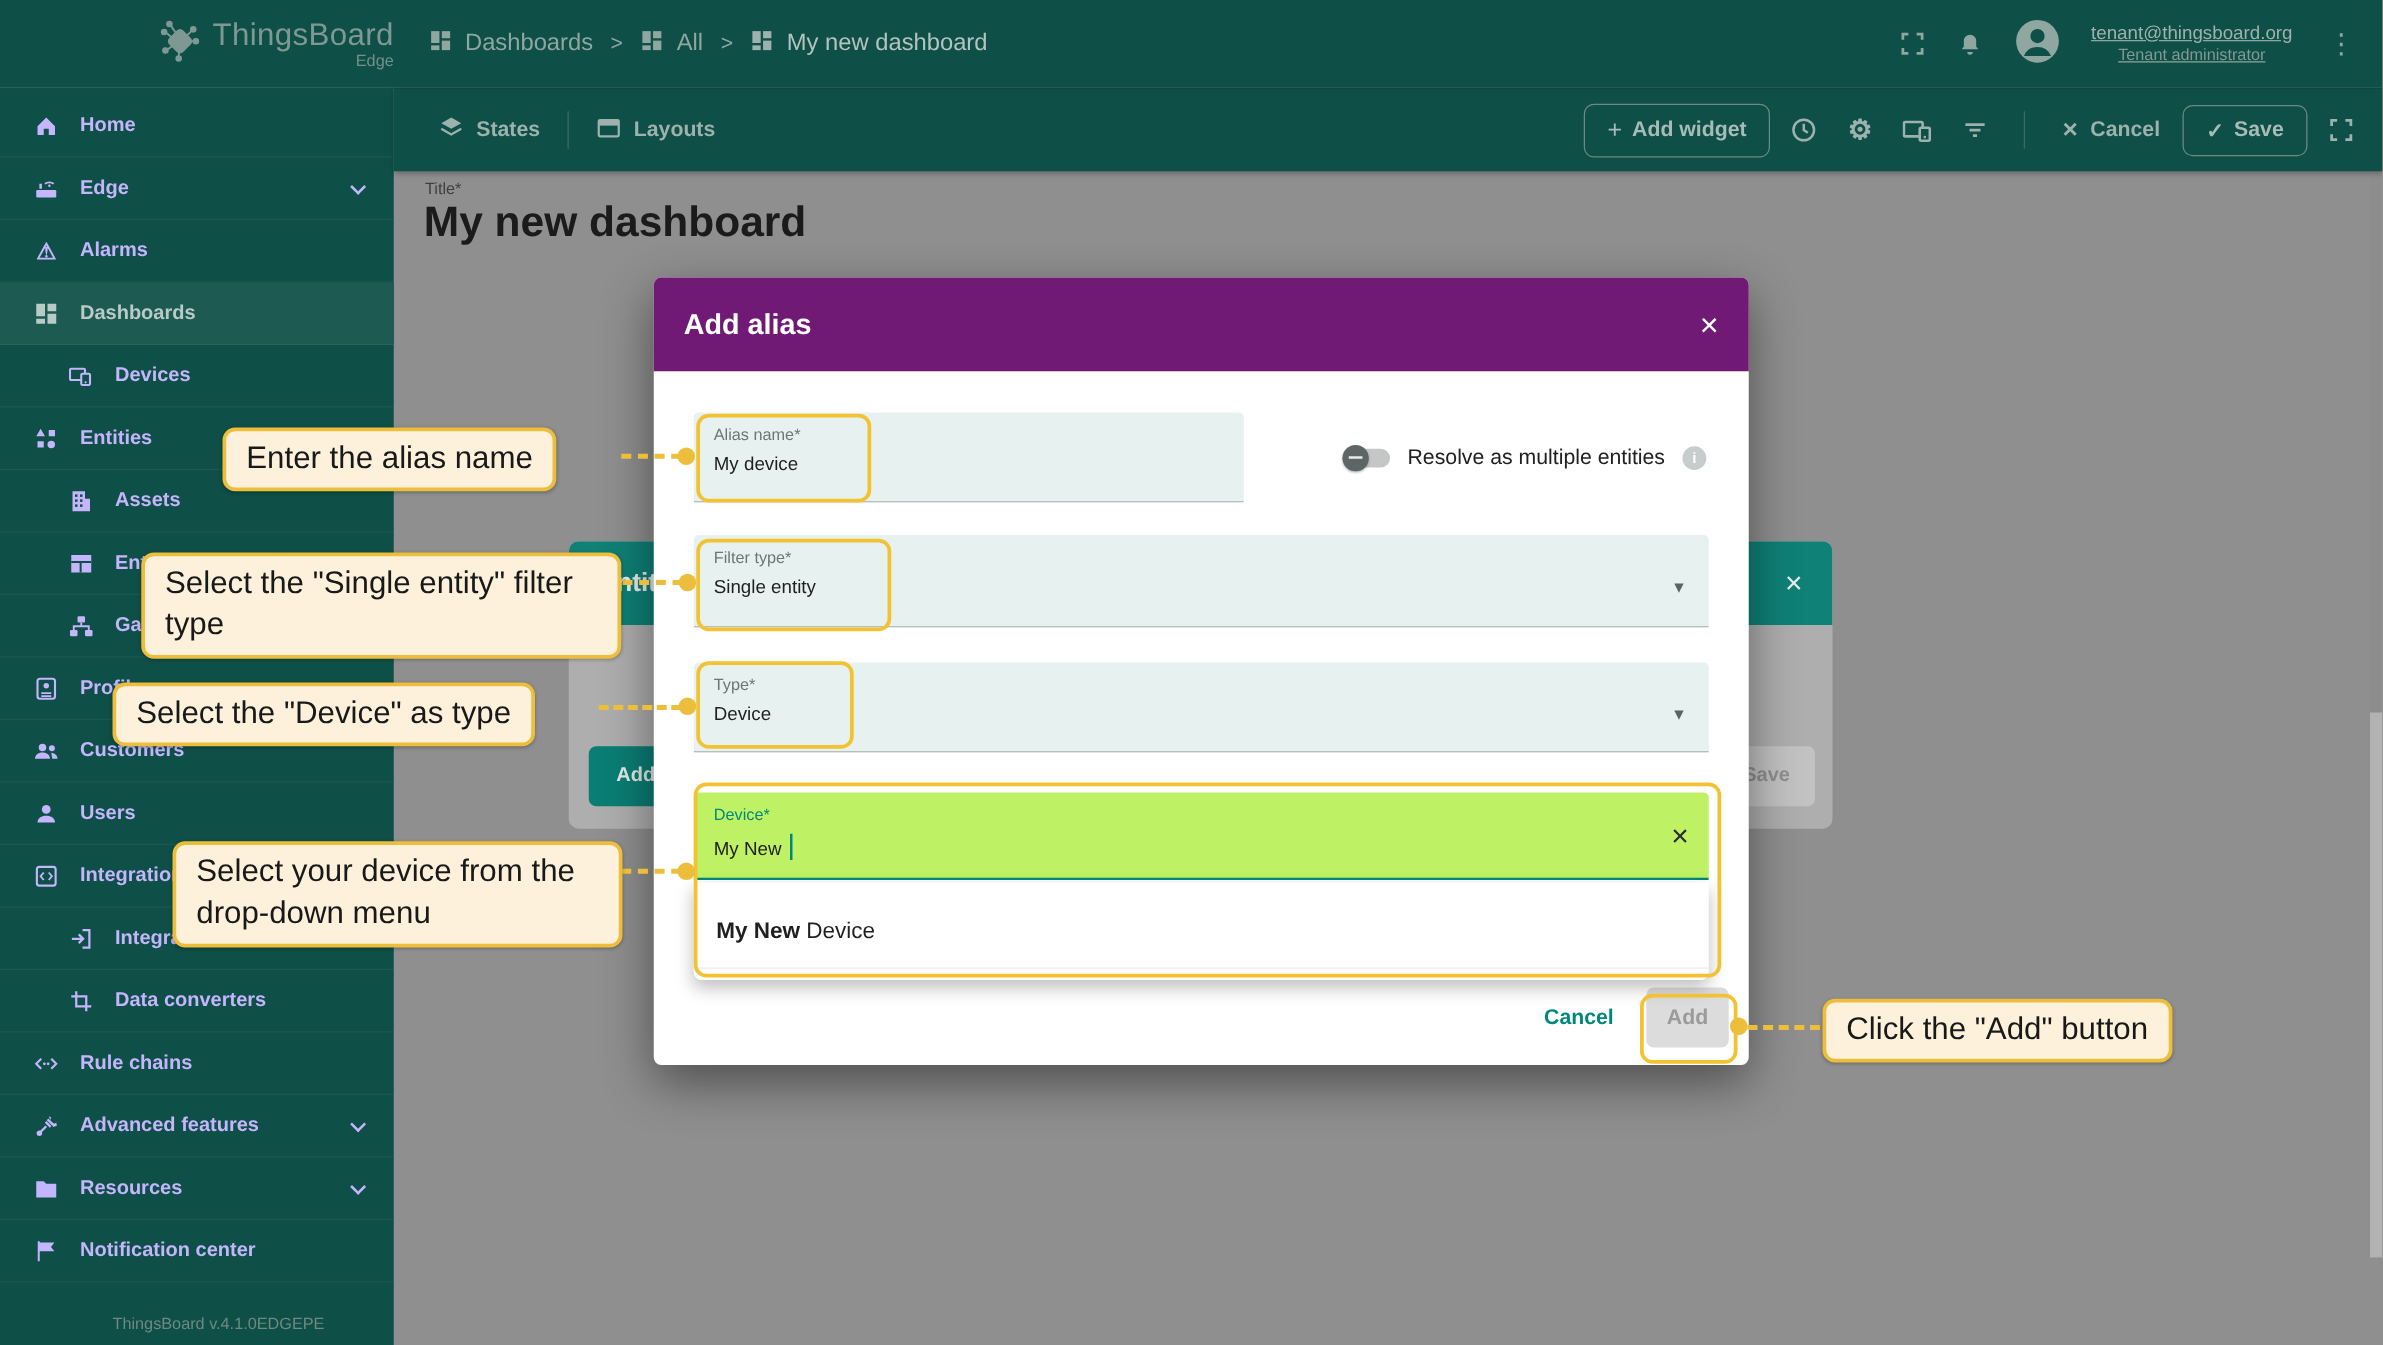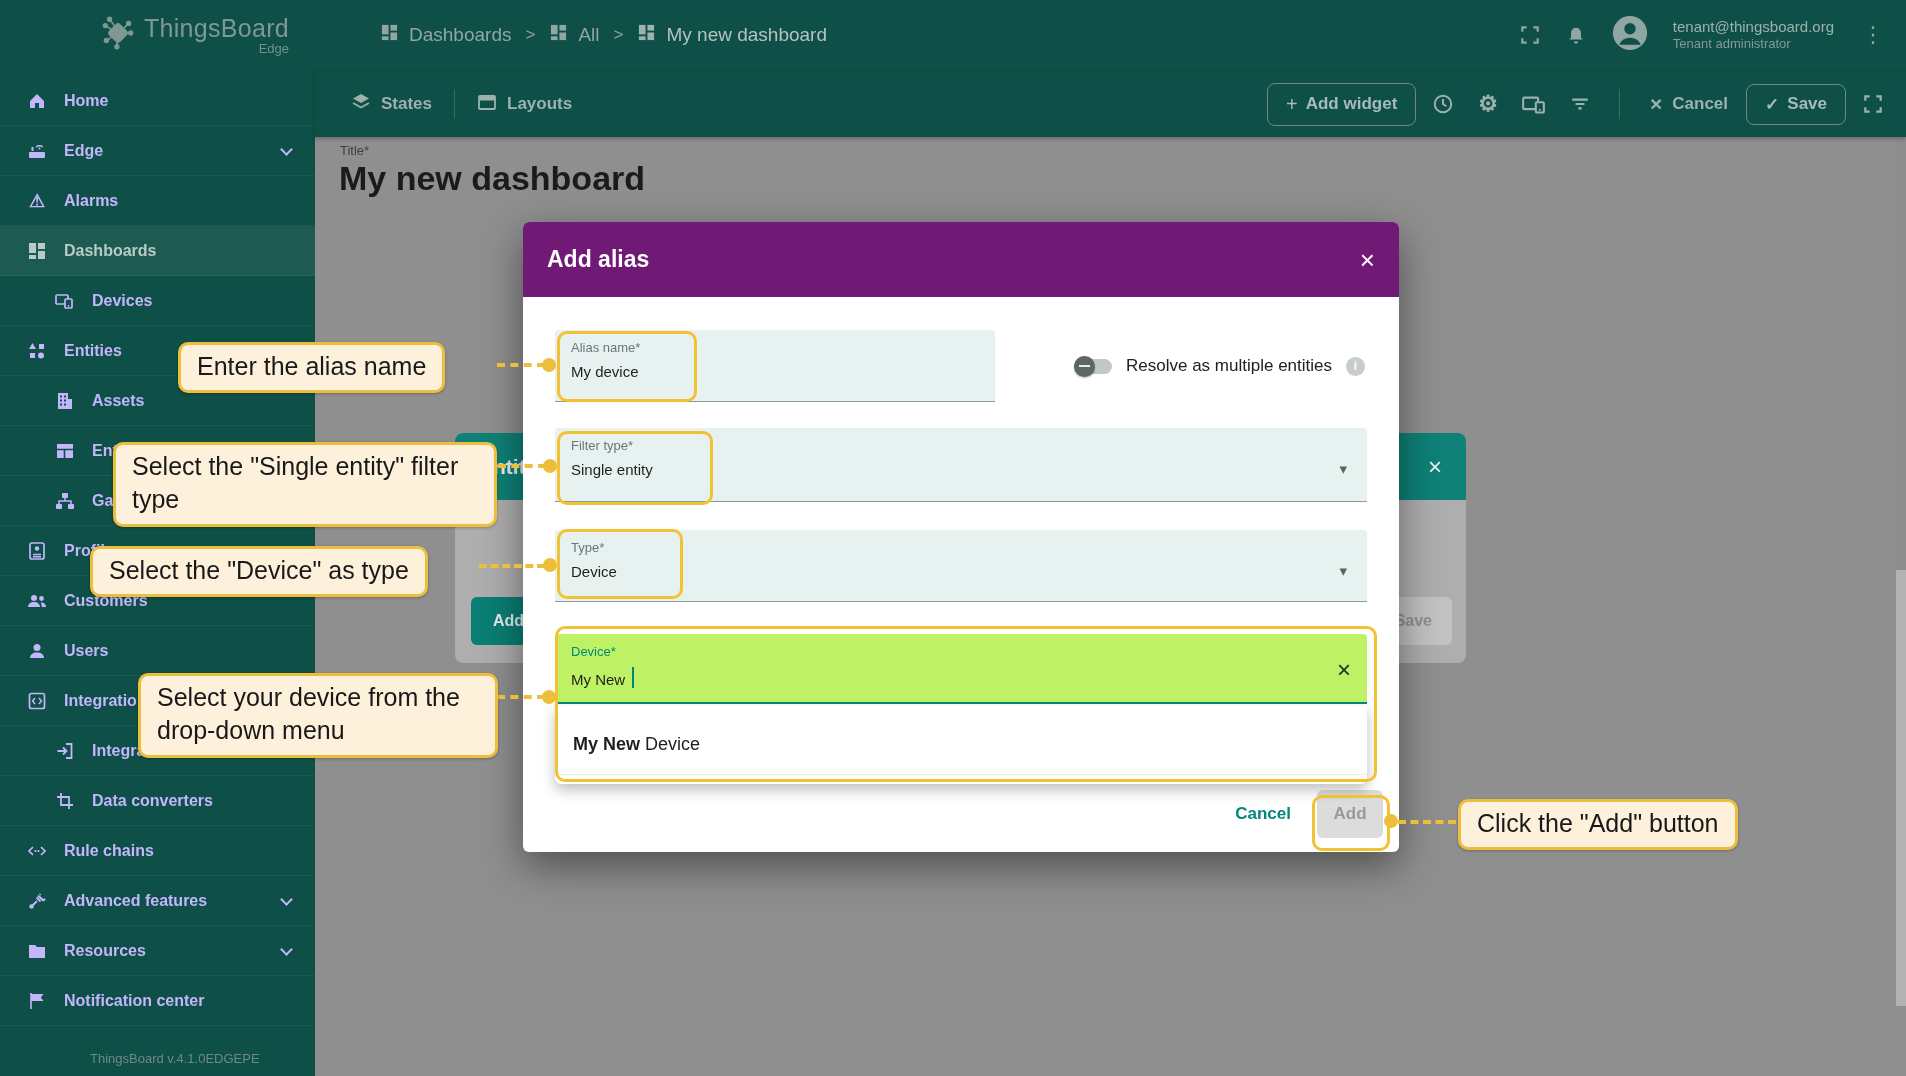--- a/index.html
+++ b/index.html
@@ -2,30 +2,30 @@
 <html><head>
 <meta charset="utf-8">
 <style>
   * { margin:0; padding:0; box-sizing:border-box; }
   html,body { width:1906px; height:1076px; overflow:hidden; }
   body { font-family:"Liberation Sans", sans-serif; background:#8f8f8f; }
   #app { position:relative; width:1906px; height:1076px; }
 
   
   .topbar { position:absolute; left:0; top:0; width:1906px; height:70px; background:#0e4f47; z-index:12; display:flex; align-items:center; }
-  .logo { width:315px; display:flex; align-items:center; justify-content:center; gap:8px;margin-left:37px; }
+  .logo { width:315px; display:flex; align-items:center; justify-content:flex-end; gap:8px; }
   .logo-text { color:#7f9894; }
   .logo-title { font-size:25px; letter-spacing:.3px; }
   .logo-sub { font-size:13px; text-align:right; margin-top:-2px; color:#74908b; }
   .crumbs { display:flex; align-items:center; gap:14px; color:#8fa6a1; font-size:19px; margin-left:28px; }
   .crumb { display:flex; align-items:center; gap:10px; cursor:pointer; }
   .crumb.current { color:#b3c3bf; }
   .crumb-sep { color:#8fa6a1; font-size:17px; }
   .top-right { margin-left:auto; display:flex; align-items:center; gap:24px; padding-right:18px; color:#8fa6a1; }
-  .userinfo { text-align:left; line-height:1.3; }
+  .userinfo { text-align:center; line-height:1.3;text-decoration:underline; }
   .user-email { font-size:15px; color:#9db1ad; }
   .user-role { font-size:13px; color:#829994; }
   .kebab { font-size:22px; color:#8fa6a1; padding:0 4px; cursor:pointer; }
   .iconbtn { background:none; border:none; color:#8fa6a1; cursor:pointer; display:flex; align-items:center; }
 
   
   .toolbar { position:absolute; left:315px; top:70px; width:1591px; height:67px; background:#0e4f47; z-index:11; display:flex; align-items:center; box-shadow:0 2px 4px rgba(0,0,0,.25); border-top:1px solid rgba(0,0,0,.12);justify-content:center; }
   .tb-btn { display:flex; align-items:center; gap:10px; color:#9db1ad; font-size:17px; font-weight:600; background:none; border:none; cursor:pointer; padding:8px 10px; }
   .tb-sep { width:1px; height:30px; background:#3c6b64; margin:0 12px; }
   .tb-right { margin-left:auto; display:flex; align-items:center; gap:8px; padding-right:14px; }

